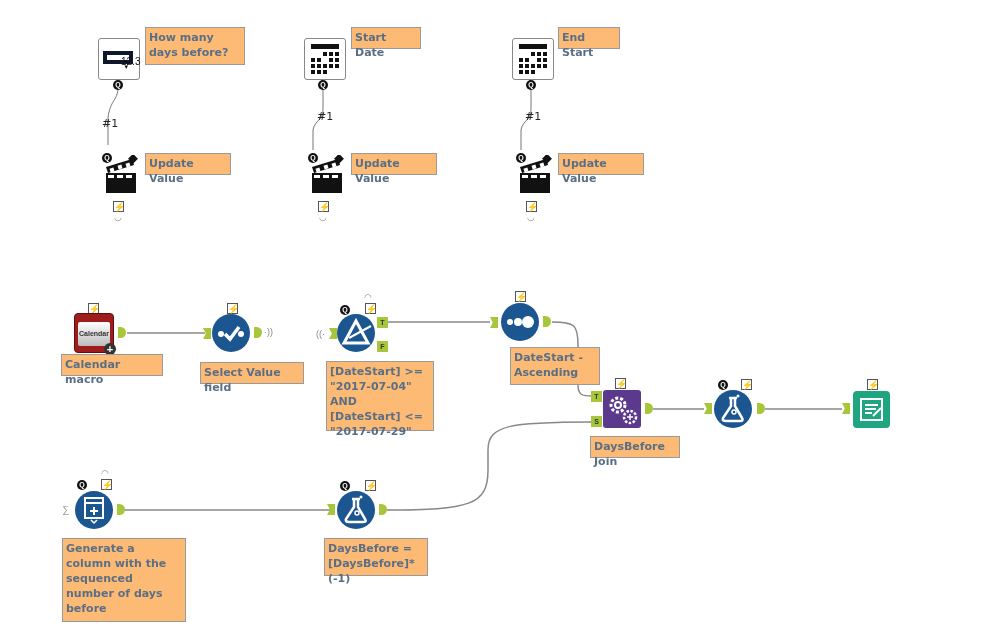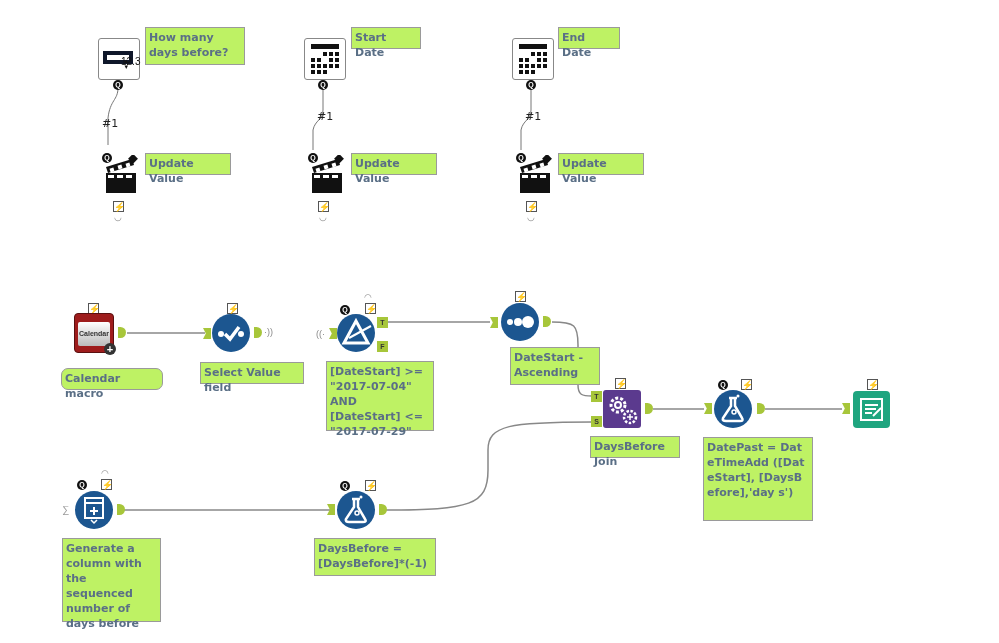--- a/index.html
+++ b/index.html
@@ -1,19 +1,19 @@
 <!DOCTYPE html>
 <html><head>
 <meta charset="utf-8">
 <style>
   html, body { margin:0; padding:0; background:#ffffff; }
   body { width:999px; height:643px; position:relative; overflow:hidden; font-family:"Liberation Sans", sans-serif; }
   .canvas { position:absolute; left:0; top:0; width:999px; height:643px; }
   svg.wires { position:absolute; left:0; top:0; width:999px; height:643px; pointer-events:none; }
-  .label { position:absolute; border:1px solid #9a9a9a; background:#bef264; color:#5a6f86; font-family:"DejaVu Sans", sans-serif; font-weight:bold; font-size:11px; line-height:15px; padding:2px 3px; box-sizing:border-box; }
+  .label { position:absolute; border:1px solid #9a9a9a; background:#fdba74; color:#5a6f86; font-family:"DejaVu Sans", sans-serif; font-weight:bold; font-size:11px; line-height:15px; padding:2px 3px; box-sizing:border-box; }
   .tool { position:absolute; }
   .circle { position:absolute; width:38px; height:38px; border-radius:50%; background:#1c5690; }
   .anchor-in, .anchor-out { position:absolute; width:8px; height:11px; background:#a7c63a; }
   .anchor-out { border-radius:0 6px 6px 0; }
   .anchor-in { clip-path:polygon(0 0,100% 0,100% 100%,0 100%,35% 50%); }
   .anchor-lbl { position:absolute; width:11px; height:11px; background:#a7c63a; font-size:7px; font-weight:bold; color:#333; text-align:center; line-height:11px; }
   .bolt { position:absolute; width:11px; height:11px; border:1px solid #555; background:#fff; font-size:9px; line-height:11px; text-align:center; color:#222; box-sizing:border-box; }
   .q { position:absolute; width:10px; height:10px; border-radius:50%; background:#111; color:#fff; font-size:7px; font-weight:bold; text-align:center; line-height:10px; }
   .wifi { position:absolute; font-size:9px; color:#888; }
   .hash { position:absolute; font-size:11px; color:#222; font-family:"DejaVu Sans", sans-serif; }
@@ -125,21 +125,21 @@
           <rect x="18" y="25" width="4" height="4"></rect>
           <rect x="24" y="25" width="4" height="4"></rect>
           <rect x="30" y="25" width="4" height="4"></rect>
       <rect x="6" y="31" width="4" height="4"></rect>
           <rect x="12" y="31" width="4" height="4"></rect>
           <rect x="18" y="31" width="4" height="4"></rect>
     </g>
   </svg>
 </div>
 <div class="q" style="left:526px;top:80px;">Q</div>
-<div class="label" style="left:558px;top:27px;width:62px;height:22px;">End Date</div>
+<div class="label" style="left:558px;top:27px;width:62px;height:22px;">End Start</div>
 <div class="hash" style="left:525px;top:110px;">#1</div>
 
 <div class="q" style="left:516px;top:153px;">Q</div>
 <div class="tool" style="left:518px;top:155px;width:34px;height:40px;">
   <svg width="36" height="42">
     <rect x="2" y="18" width="30" height="20" fill="#111"></rect>
     <polygon points="2,12 28,4 30,10 4,18" fill="#111"></polygon>
     <rect x="6" y="13" width="4" height="4" fill="#fff" transform="rotate(-16 8 15)"></rect>
     <rect x="14" y="10" width="4" height="4" fill="#fff" transform="rotate(-16 16 12)"></rect>
     <rect x="22" y="8" width="4" height="4" fill="#fff" transform="rotate(-16 24 10)"></rect>
@@ -154,21 +154,21 @@
 <div class="wifi" style="left:527px;top:212px;">◡</div>
 
 <div class="bolt" style="left:88px;top:303px;">⚡</div>
 <div class="tool" style="left:74px;top:313px;width:40px;height:40px;">
   <div style="position:absolute;left:0;top:0;width:38px;height:38px;border-radius:4px;background:#9e1c1c;border:1px solid #5a1010;">
     <div style="position:absolute;left:3px;top:8px;width:32px;height:24px;background:linear-gradient(#fff,#bbb);border-radius:2px;font-size:7px;font-weight:bold;color:#333;text-align:center;line-height:24px;">Calendar</div>
   </div>
   <div style="position:absolute;left:30px;top:30px;width:12px;height:12px;border-radius:50%;background:#333;color:#fff;font-size:11px;line-height:12px;text-align:center;font-weight:bold;">+</div>
 </div>
 <div class="anchor-out" style="left:118px;top:327px;"></div>
-<div class="label" style="left:61px;top:368px;width:102px;height:22px;border-radius:7px;">Calendar macro</div>
+<div class="label" style="left:61px;top:354px;width:102px;height:22px;">Calendar macro</div>
 
 <div class="bolt" style="left:227px;top:303px;">⚡</div>
 <div class="anchor-in" style="left:203px;top:328px;"></div>
 <div class="circle tool" style="left:212px;top:314px;">
   <svg width="38" height="38">
     <circle cx="9" cy="20" r="3" fill="#fff"></circle>
         <circle cx="29" cy="20" r="3" fill="#fff"></circle>
     <polyline points="13,20 18,25 27,13" fill="none" stroke="#fff" stroke-width="3.5"></polyline>
   </svg>
 </div>
@@ -222,21 +222,20 @@
 <div class="bolt" style="left:741px;top:379px;">⚡</div>
 <div class="anchor-in" style="left:704px;top:403px;"></div>
 <div class="circle tool" style="left:714px;top:390px;">
   <svg width="38" height="38">
     <path d="M15 8 L23 8 M17 8 L17 16 L9 28 Q8 31 12 31 L26 31 Q30 31 28 28 L21 16 L21 8" fill="none" stroke="#fff" stroke-width="2.5"></path>
     <circle cx="20" cy="22" r="2" fill="none" stroke="#fff" stroke-width="1.5"></circle>
     <circle cx="24" cy="6" r="1.5" fill="#fff"></circle>
   </svg>
 </div>
 <div class="anchor-out" style="left:757px;top:403px;"></div>
-<div class="label" style="left:703px;top:437px;width:110px;height:84px;word-break:break-all;">DatePast = DateTimeAdd ([DateStart], [DaysBefore],'day s')</div>
 
 <div class="bolt" style="left:867px;top:379px;">⚡</div>
 <div class="anchor-in" style="left:842px;top:403px;"></div>
 <div class="tool" style="left:853px;top:391px;width:37px;height:37px;background:#1fa57f;border-radius:4px;">
   <svg width="37" height="37">
     <rect x="8" y="8" width="21" height="21" fill="none" stroke="#fff" stroke-width="2"></rect>
     <line x1="12" y1="14" x2="25" y2="14" stroke="#fff" stroke-width="2"></line>
     <line x1="12" y1="18" x2="23" y2="18" stroke="#fff" stroke-width="2"></line>
     <line x1="12" y1="22" x2="19" y2="22" stroke="#fff" stroke-width="2"></line>
     <line x1="20" y1="25" x2="28" y2="17" stroke="#fff" stroke-width="2"></line>
@@ -250,28 +249,28 @@
 <div class="circle tool" style="left:75px;top:491px;">
   <svg width="38" height="38">
     <rect x="10" y="7" width="18" height="20" fill="none" stroke="#fff" stroke-width="2"></rect>
     <line x1="10" y1="12" x2="28" y2="12" stroke="#fff" stroke-width="2"></line>
     <line x1="19" y1="16" x2="19" y2="24" stroke="#fff" stroke-width="2"></line>
         <line x1="15" y1="20" x2="23" y2="20" stroke="#fff" stroke-width="2"></line>
     <polyline points="16,29 19,32 22,29" fill="none" stroke="#fff" stroke-width="1.5"></polyline>
   </svg>
 </div>
 <div class="anchor-out" style="left:117px;top:504px;"></div>
-<div class="label" style="left:62px;top:538px;width:99px;height:84px;">Generate a column with the sequenced number of days before</div>
+<div class="label" style="left:62px;top:538px;width:124px;height:84px;">Generate a column with the sequenced number of days before</div>
 
 <div class="q" style="left:340px;top:481px;">Q</div>
 <div class="bolt" style="left:365px;top:480px;">⚡</div>
 <div class="anchor-in" style="left:327px;top:504px;"></div>
 <div class="circle tool" style="left:337px;top:491px;">
   <svg width="38" height="38">
     <path d="M15 8 L23 8 M17 8 L17 16 L9 28 Q8 31 12 31 L26 31 Q30 31 28 28 L21 16 L21 8" fill="none" stroke="#fff" stroke-width="2.5"></path>
     <circle cx="20" cy="22" r="2" fill="none" stroke="#fff" stroke-width="1.5"></circle>
     <circle cx="24" cy="6" r="1.5" fill="#fff"></circle>
   </svg>
 </div>
 <div class="anchor-out" style="left:379px;top:504px;"></div>
-<div class="label" style="left:314px;top:538px;width:122px;height:38px;">DaysBefore = [DaysBefore]*(-1)</div>
+<div class="label" style="left:324px;top:538px;width:104px;height:38px;">DaysBefore = [DaysBefore]*(-1)</div>
 
 </div>
 
 </body></html>

